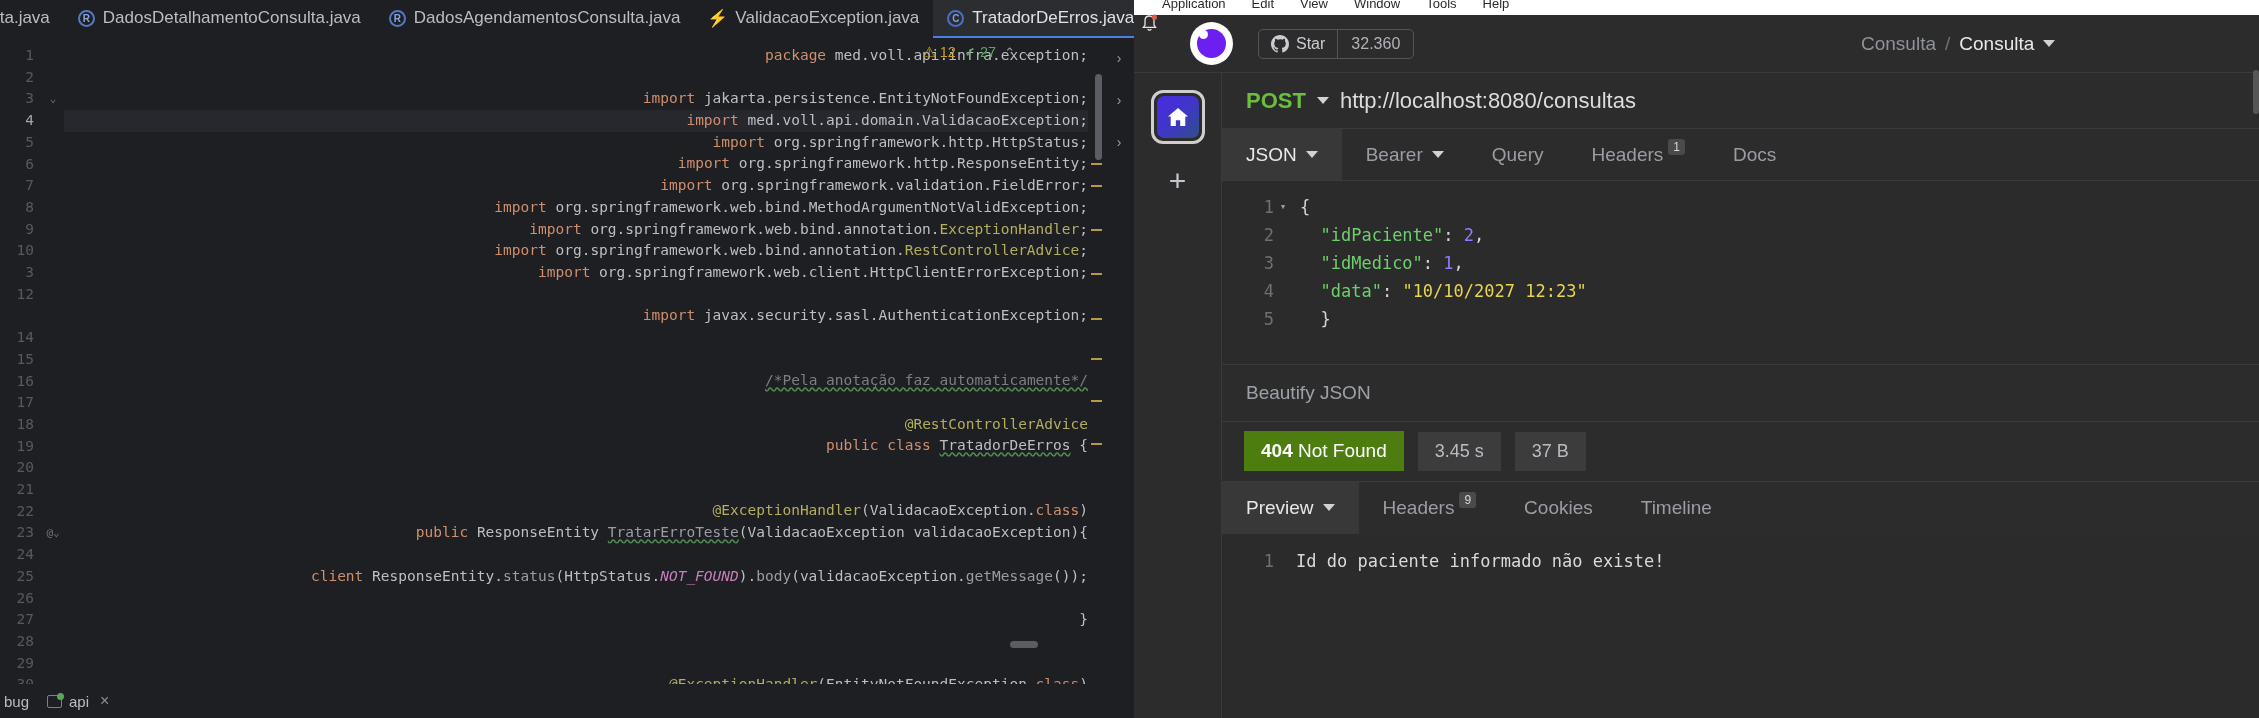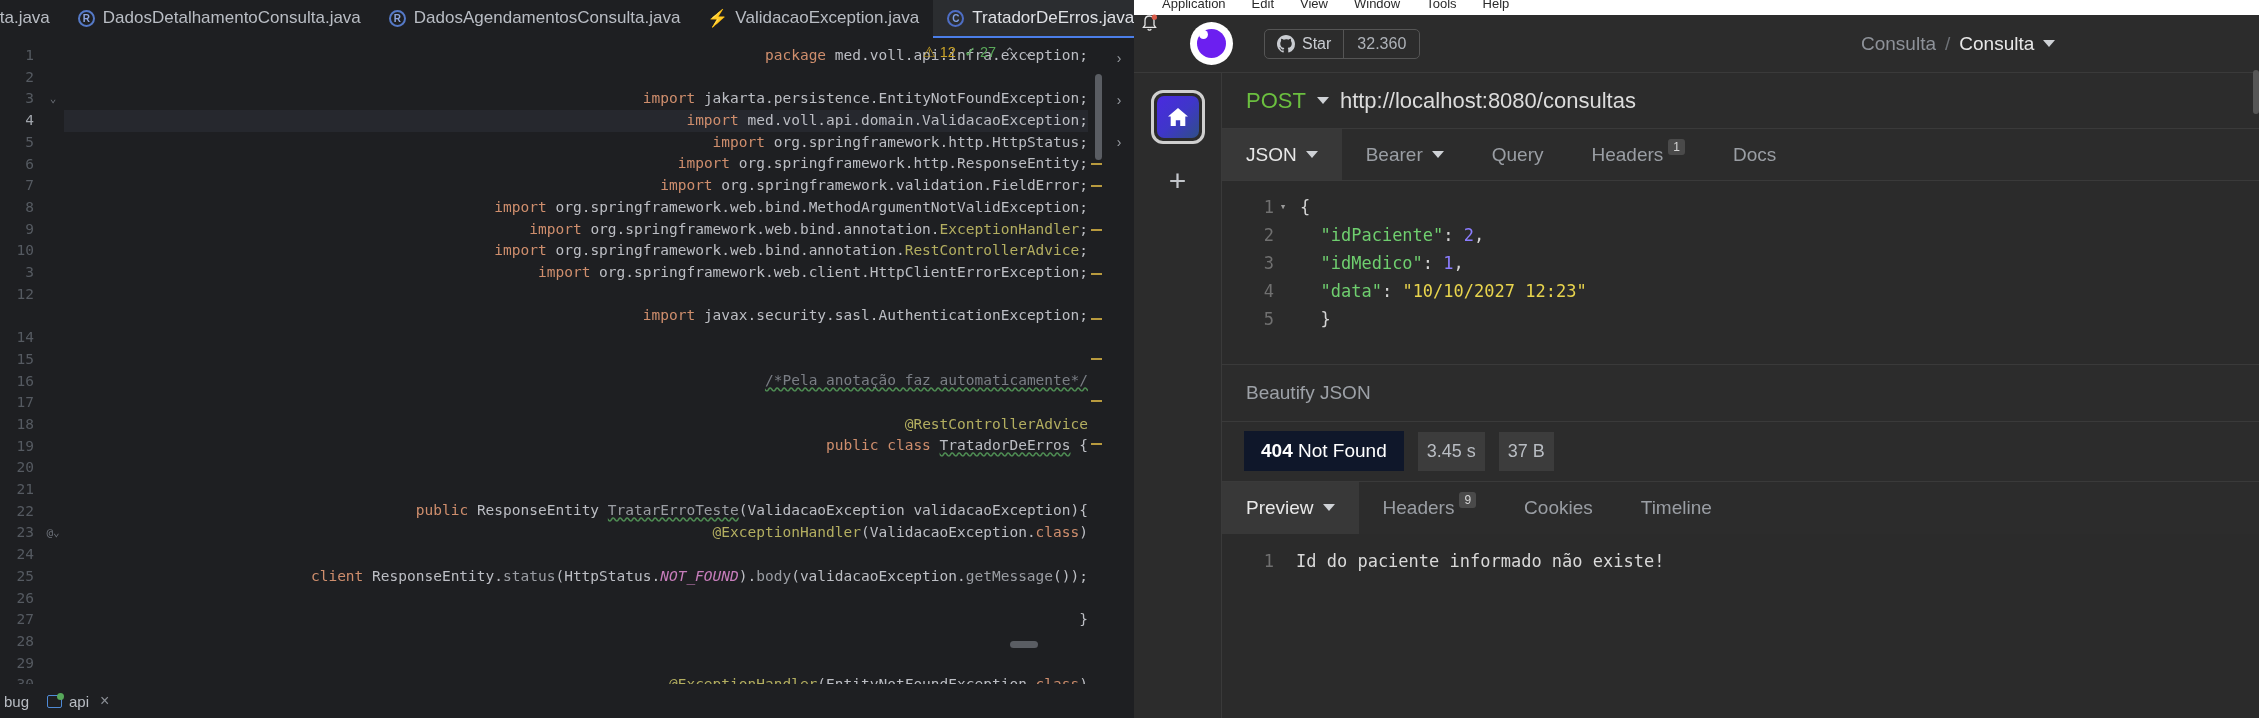--- a/index.html
+++ b/index.html
@@ -88,21 +88,21 @@
   .insomnia { width: 1125px; height: 718px; background: #2c2c2c; position: relative;
               display: flex; flex-direction: column; }
   .ins-menubar { height: 15px; background: #ffffff; display: flex; align-items: center;
                  gap: 26px; padding-left: 28px; font-size: 13px; color: #2a2a2a;
                  overflow: hidden; flex: 0 0 15px; }
   .ins-menubar span { transform: translateY(-4px); }
   .notif { position: absolute; left: 2px; top: 14px; width: 26px; height: 34px;
            display: flex; align-items: flex-start; justify-content: center; z-index: 9; }
 
   .ins-header { height: 57px; background: #2c2c2c; display: flex; align-items: center;
-                padding-left: 56px; flex: 0 0 57px; position: relative; gap: 6px; }
+                padding-left: 56px; flex: 0 0 57px; position: relative; }
   .logo { width: 43px; height: 43px; border-radius: 50%; background: #ffffff;
           display: flex; align-items: center; justify-content: center; flex: 0 0 43px; }
   .logo-inner { width: 29px; height: 29px; border-radius: 50%; background: #6c1ff0;
                 position: relative; }
   .logo-inner:after { content: ""; position: absolute; left: 2px; top: 1px; width: 9px;
                       height: 9px; border-radius: 50%; background: #fff; }
   .star-btn { display: flex; align-items: stretch; border: 1px solid #555; border-radius: 5px;
               margin-left: 25px; height: 30px; overflow: hidden; }
   .star-left { display: flex; align-items: center; gap: 7px; padding: 0 12px;
                color: #c9ccd1; font-size: 16px; }
@@ -124,21 +124,21 @@
               display: flex; align-items: center; justify-content: center; }
   .home-inner { width: 42px; height: 42px; border-radius: 7px;
                 background: linear-gradient(135deg, #4a2ae0 0%, #3f36c9 50%, #2f4f87 100%);
                 display: flex; align-items: center; justify-content: center; }
   .plus-btn { color: #c3c6cb; font-size: 30px; line-height: 1; }
 
   .ins-req { flex: 1; display: flex; flex-direction: column; border-top: 1px solid #3a3a3a;
              min-width: 0; }
   .urlbar { height: 56px; display: flex; align-items: center; gap: 11px; padding-left: 24px;
             border-bottom: 1px solid #3a3a3a; flex: 0 0 56px; }
-  .method { color: #6bbf3f; font-size: 22px; font-weight: 400; }
+  .method { color: #6bbf3f; font-size: 22px; font-weight: 700; }
   .caret-sm { width: 0; height: 0; border-left: 6px solid transparent;
               border-right: 6px solid transparent; border-top: 7px solid #cfd2d6; }
   .url { color: #dcdcdc; font-size: 22px; }
 
   .req-tabs { height: 52px; display: flex; align-items: stretch; border-bottom: 1px solid #3a3a3a;
               flex: 0 0 52px; }
   .rtab { display: flex; align-items: center; gap: 9px; padding: 0 24px; font-size: 19px;
           color: #9a9ea4; }
   .rtab.active { background: #383838; color: #e8e8e8; }
   .sup { font-size: 12px; background: #4a4a4a; color: #d6d6d6; padding: 1px 5px;
@@ -153,23 +153,23 @@
   .jtxt { padding-left: 8px; }
   .jk { color: #6fcf6f; }
   .jn { color: #8b7dff; }
   .js { color: #e8d44d; }
   .jp { color: #d4d4d4; }
 
   .beautify { height: 57px; display: flex; align-items: center; padding-left: 24px;
               border-top: 1px solid #3a3a3a; color: #9da1a7; font-size: 19px; flex: 0 0 57px; }
   .statusrow { height: 60px; display: flex; align-items: center; gap: 14px; padding-left: 22px;
                border-top: 1px solid #3a3a3a; flex: 0 0 60px; }
-  .badge-404 { background: #0f172a; color: #ffffff; font-size: 19px; padding: 9px 17px; }
+  .badge-404 { background: #4d7c0f; color: #ffffff; font-size: 19px; padding: 9px 17px; }
   .badge-404 b { font-weight: bold; }
-  .chip { background: #3c3c3c; color: #b9bdc3; font-size: 18px; padding: 9px 9px; }
+  .chip { background: #3c3c3c; color: #b9bdc3; font-size: 18px; padding: 9px 17px; }
 
   .res-tabs { height: 53px; display: flex; align-items: stretch; border-top: 1px solid #3a3a3a;
               flex: 0 0 53px; }
   .res-body { flex: 1; background: #2b2b2b; padding-top: 14px; min-height: 0; }
   .rline { display: flex; font-family: "DejaVu Sans Mono", monospace; font-size: 17px;
            line-height: 26px; }
   .rnum { width: 52px; text-align: right; color: #707070; flex: 0 0 52px; }
   .rtxt { padding-left: 22px; color: #d9d9d9; }
   .ins-scroll { position: absolute; right: 0; top: 70px; width: 6px; height: 44px;
                 background: #565656; border-radius: 3px; }
@@ -299,22 +299,22 @@
           <div class="codeline">&nbsp;</div>
           <div class="codeline"><span class="kw">import</span> javax.security.sasl.AuthenticationException;</div>
           <div class="codeline">&nbsp;</div>
           <div class="codeline">&nbsp;</div>
           <div class="codeline"><span class="cmt sq">/*Pela anotação faz automaticamente*/</span></div>
           <div class="codeline">&nbsp;</div>
           <div class="codeline"><span class="ann">@RestControllerAdvice</span></div>
           <div class="codeline"><span class="kw">public</span> <span class="kw">class</span> <span class="cls sq">TratadorDeErros</span> {</div>
           <div class="codeline">&nbsp;</div>
           <div class="codeline">&nbsp;</div>
+          <div class="codeline">    <span class="ann">@ExceptionHandler</span>(<span class="id">ValidacaoException</span>.<span class="kw">class</span>)</div>
           <div class="codeline">    <span class="kw">public</span> ResponseEntity <span class="meth sq">TratarErroTeste</span>(ValidacaoException validacaoException){</div>
-          <div class="codeline">    <span class="ann">@ExceptionHandler</span>(<span class="id">ValidacaoException</span>.<span class="kw">class</span>)</div>
           <div class="codeline">&nbsp;</div>
           <div class="codeline">        <span class="kw">client</span> ResponseEntity.<span class="meth">status</span>(HttpStatus.<span class="stat">NOT_FOUND</span>).<span class="meth">body</span>(validacaoException.<span class="meth">getMessage</span>());</div>
           <div class="codeline">&nbsp;</div>
           <div class="codeline">    }</div>
           <div class="codeline">&nbsp;</div>
           <div class="codeline">&nbsp;</div>
           <div class="codeline">    <span class="ann">@ExceptionHandler</span>(<span class="id">EntityNotFoundException</span>.<span class="kw">class</span>)</div>
         </div>
       <div class="marker-col">
         <div class="scroll-thumb"></div>

